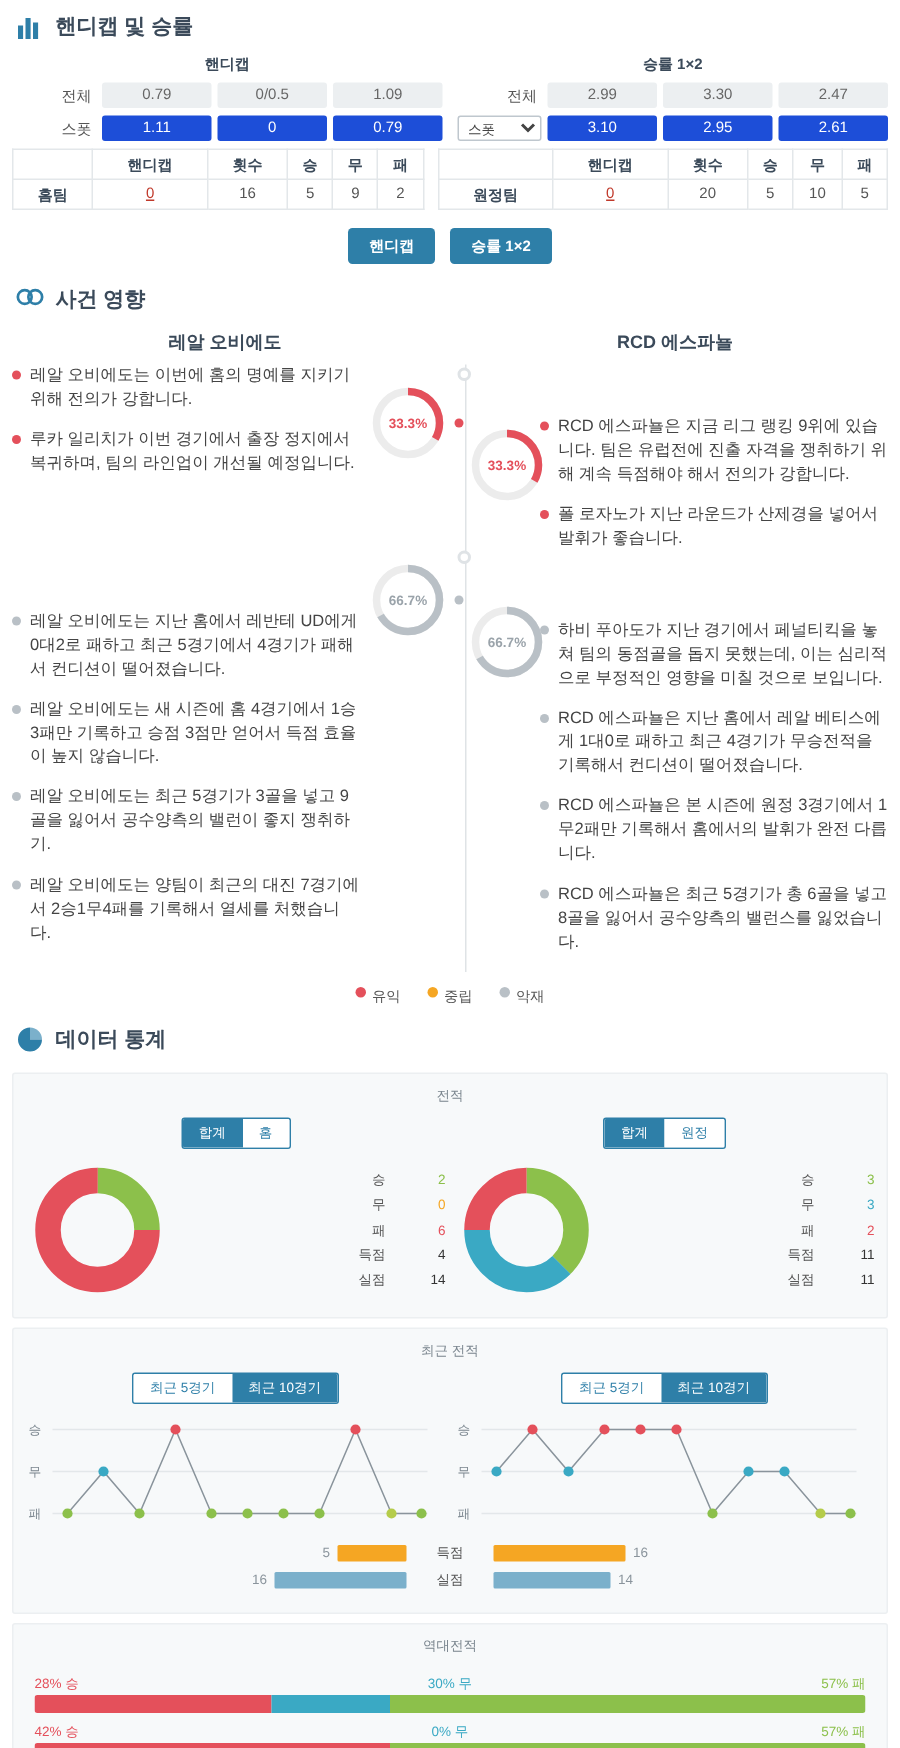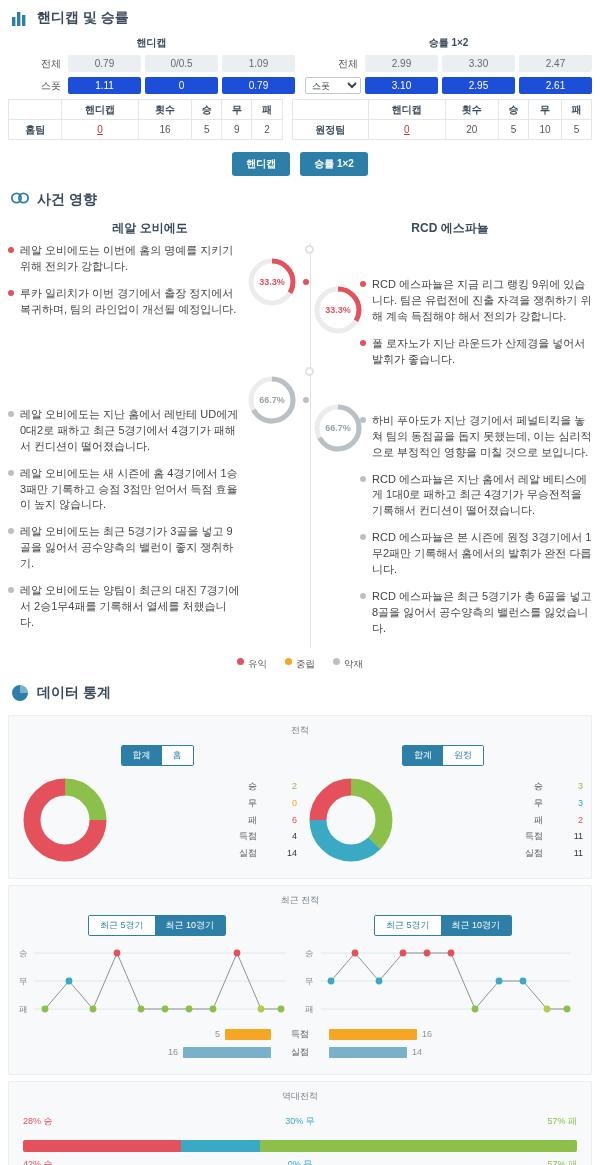--- a/index.html
+++ b/index.html
@@ -126,21 +126,21 @@
   .barcmp { padding-top:6px; }
   .bc-row { display:flex; align-items:center; gap:6px; margin-bottom:5px; justify-content:center; }
   .bc-left, .bc-right { width:190px; display:flex; align-items:center; gap:5px; }
   .bc-left { justify-content:flex-end; }
   .bc-mid { width:46px; text-align:center; font-size:9px; color:#555; }
   .bar { height:11px; border-radius:1px; }
   .num { font-size:9px; color:#8a949c; }
 
   
   .hb-block { padding:4px 6px 2px; }
-  .hb-labels { display:flex; font-size:9px; padding-bottom:12px; }
+  .hb-labels { display:flex; font-size:9px; padding-bottom:1px; }
   .hb-labels .l { color:#e4505b; }
   .hb-labels .c { flex:1; text-align:center; color:#3aa9c4; }
   .hb-labels .r { color:#8cc04b; text-align:right; }
   .hb-bar { display:flex; height:12px; border-radius:2px; overflow:hidden; }
 </style>
 </head>
 <body>
 
 <div class="page">
 

